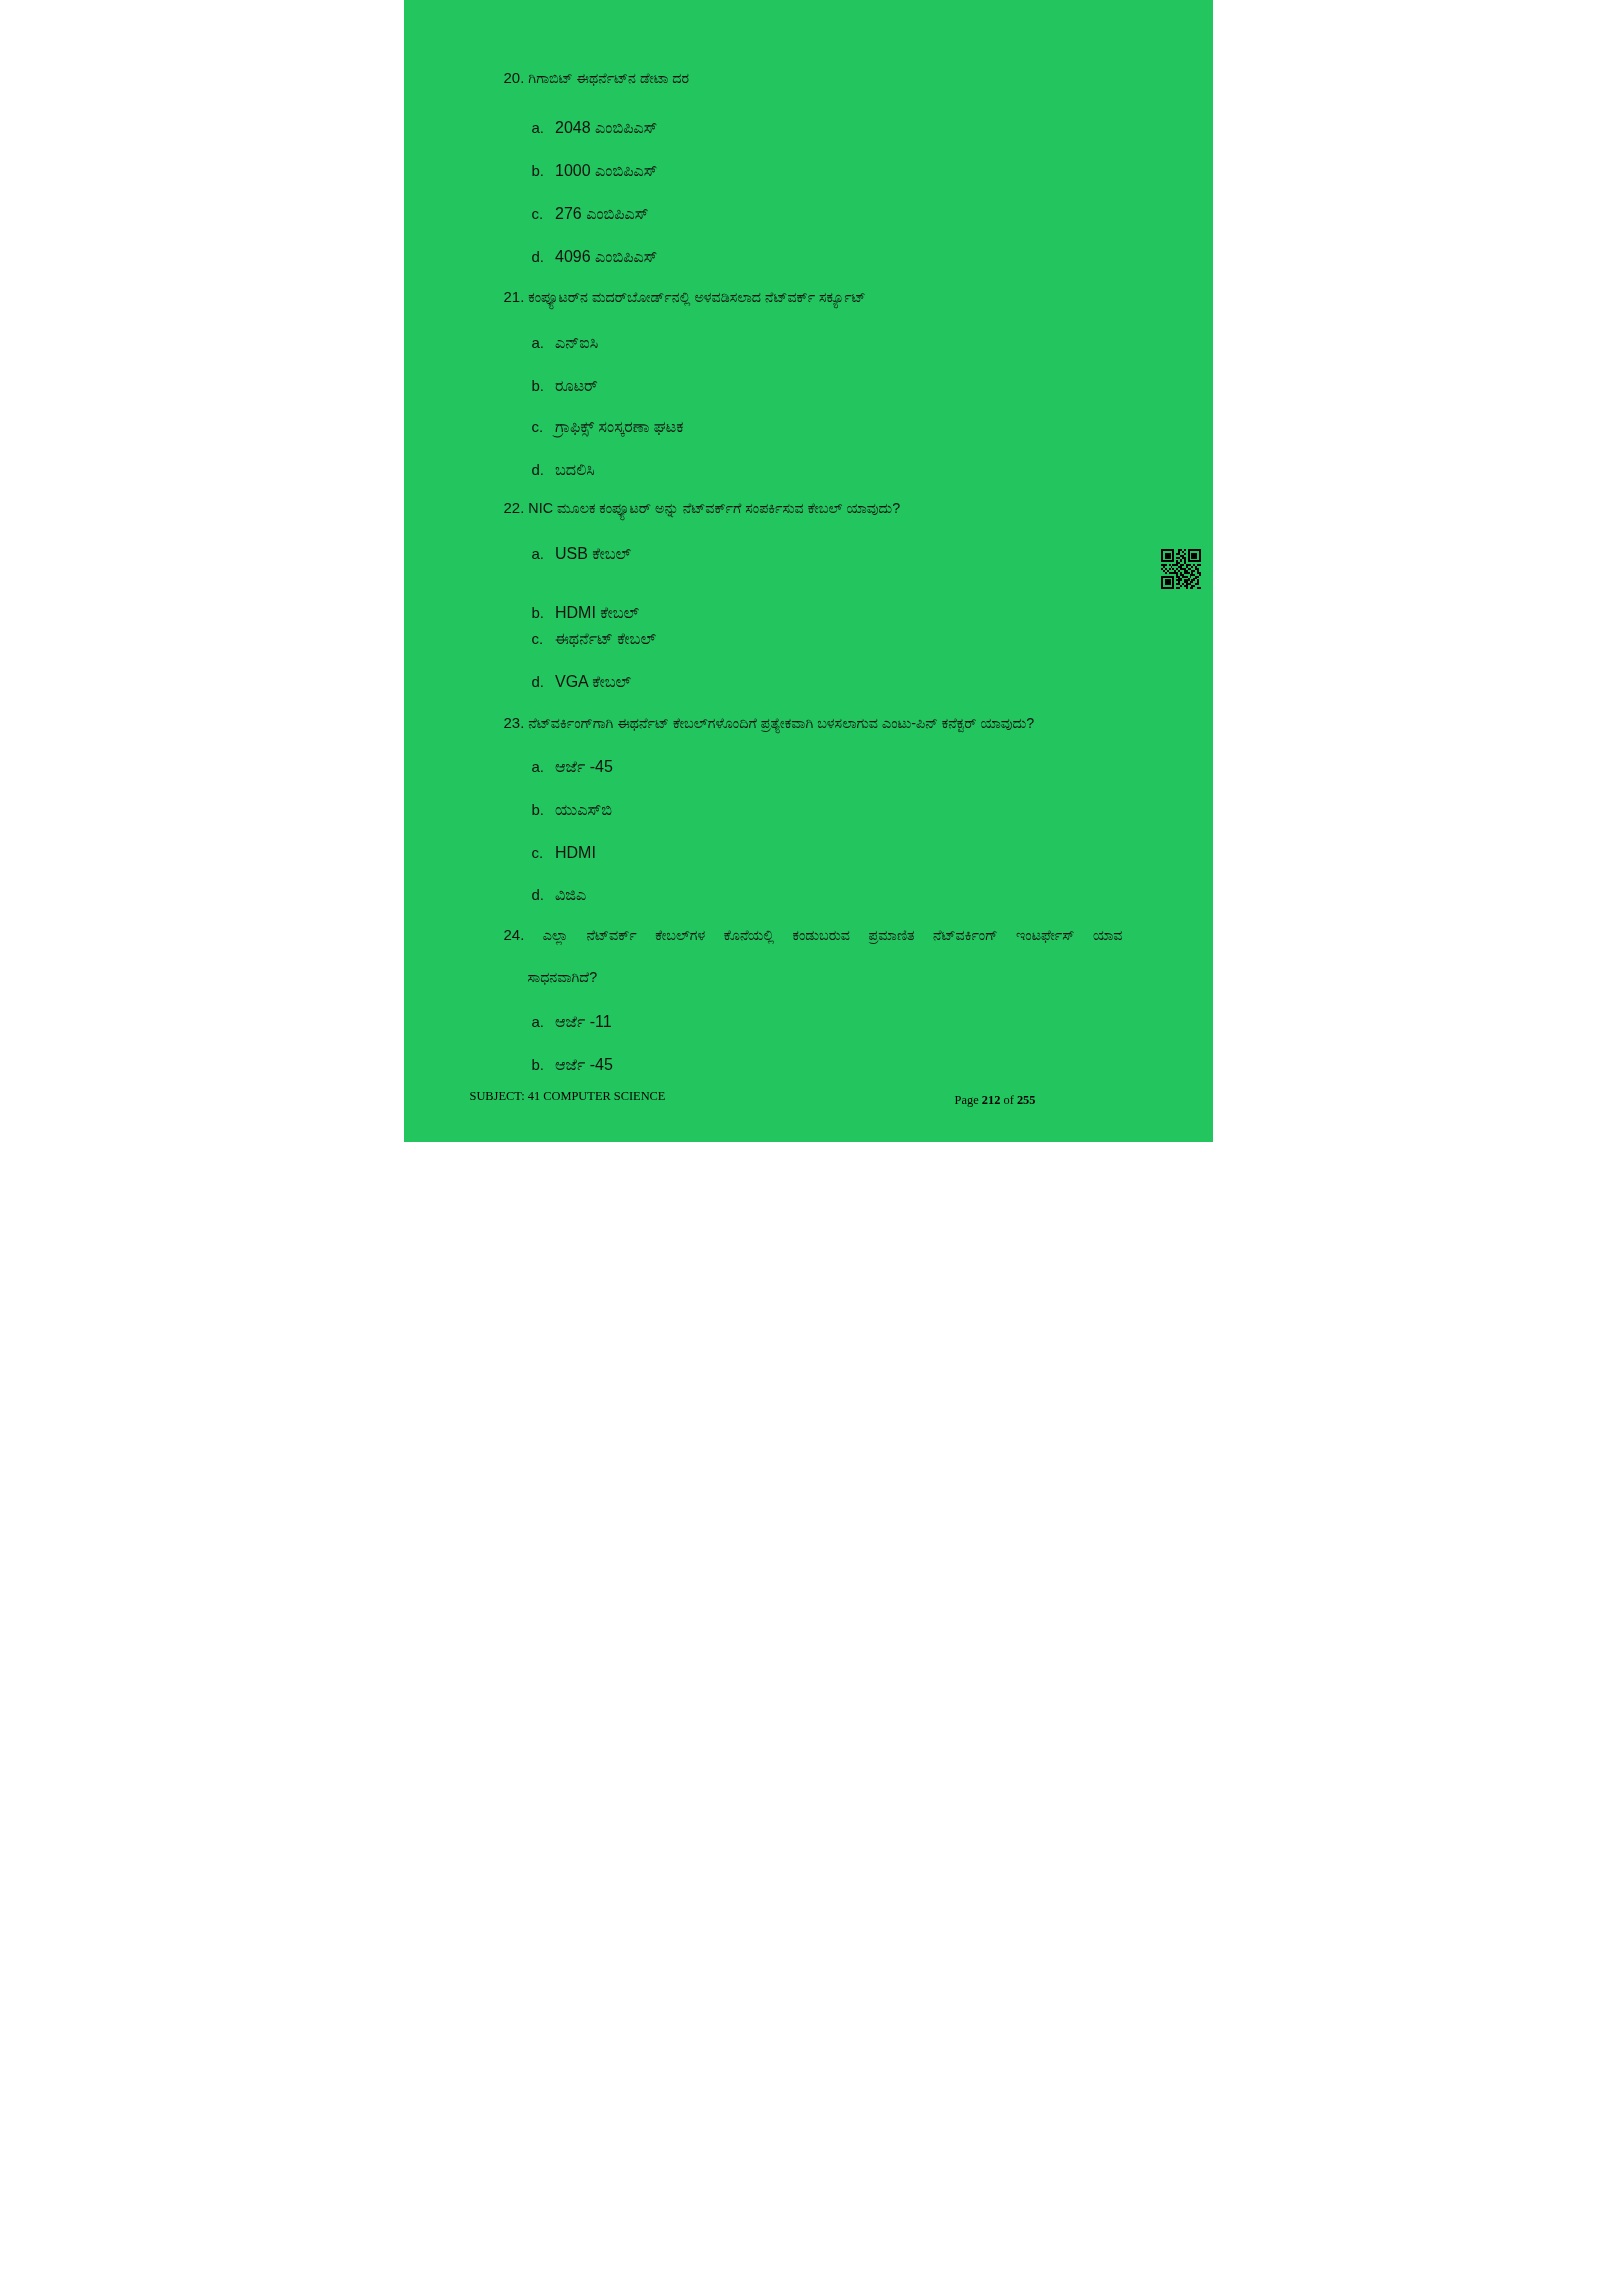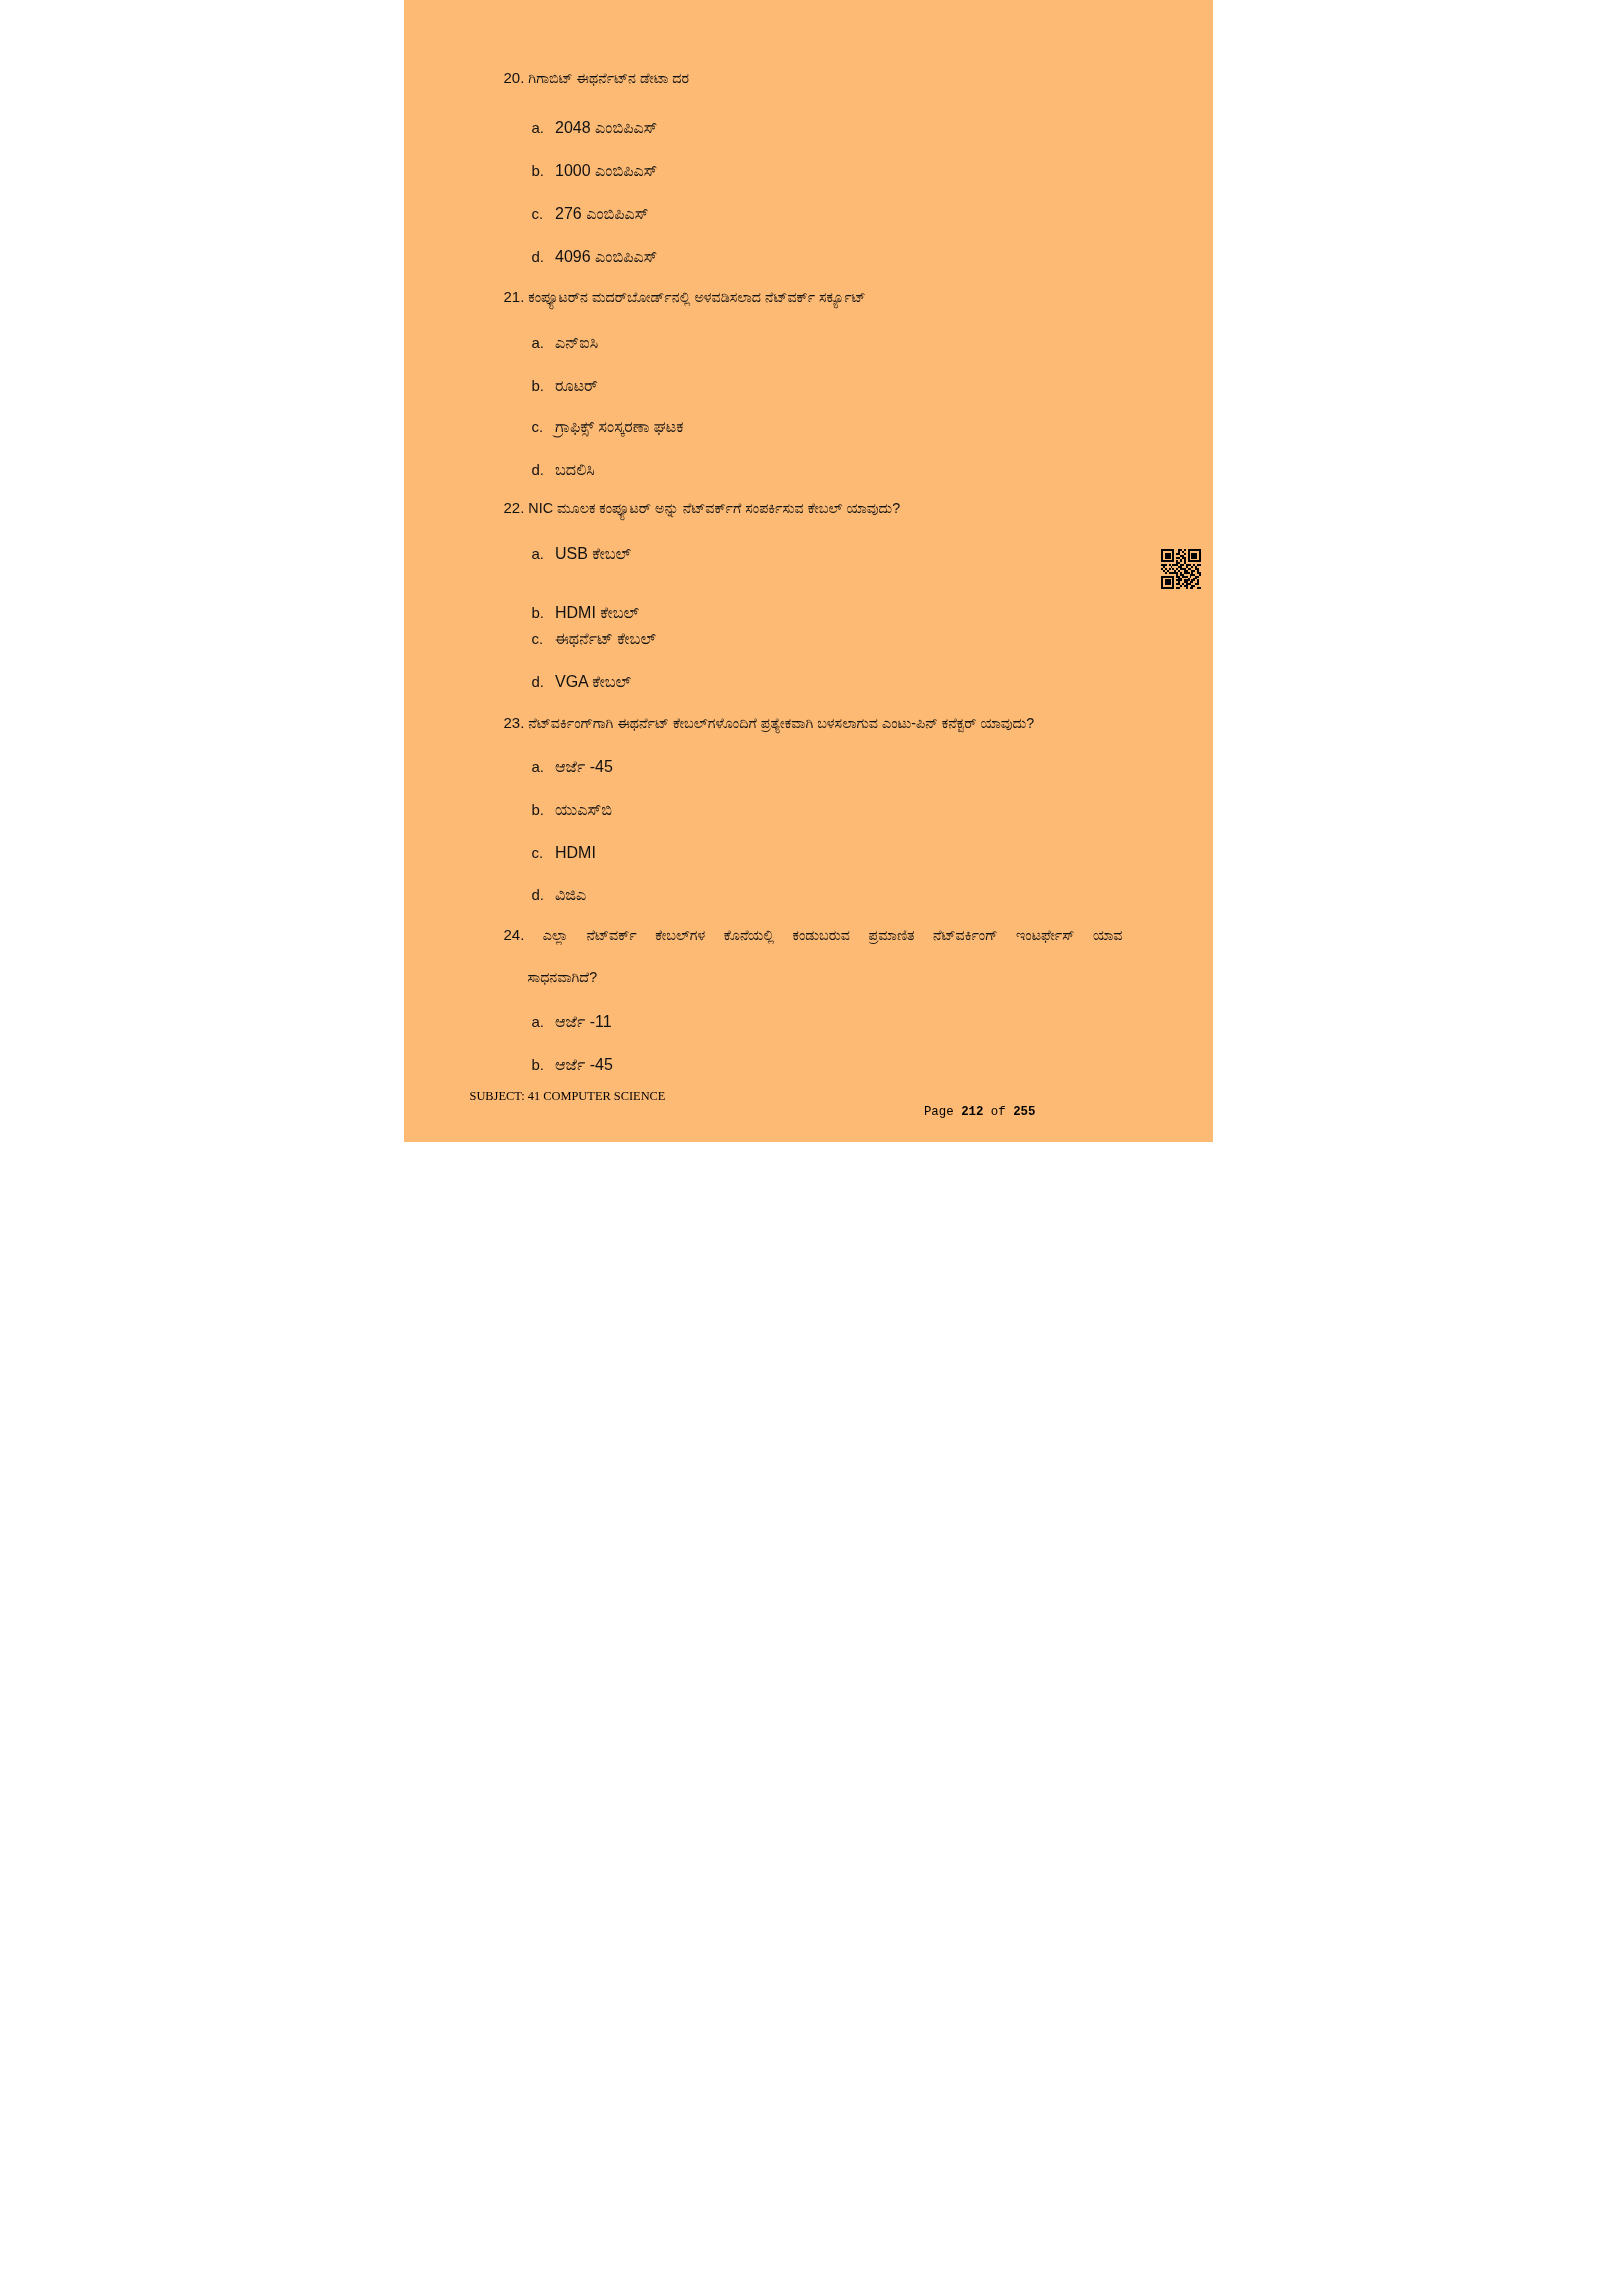--- a/index.html
+++ b/index.html
@@ -1,20 +1,20 @@
 <!DOCTYPE html>
 <html style="font-size:10.4px"><head>
 <meta charset="utf-8">
 <style>
   html,body{margin:0;padding:0;background:#ffffff;}
   .page{
     position:relative;
     width:809px;height:1142px;
     margin:0 auto;
-    background:#fdba74;
+    background:#22c55e;
     font-family:"Liberation Sans", sans-serif;
     color:#111;
     overflow:hidden;
   }
   .row{position:absolute;left:100px;white-space:nowrap;font-size:14.3px;line-height:1.25;}
   .q-number{display:inline-block;font-size:15px;}
   .q-text{font-size:14.3px;}
   .opt{position:absolute;left:128px;white-space:nowrap;font-size:14.3px;line-height:1.25;}
   .opt .letter{display:inline-block;width:19.5px;font-size:15px;}
   .opt .text{font-size:16px;}
@@ -28,21 +28,21 @@
   .qr{
     position:absolute;left:757px;top:549px;width:40px;height:40px;
   }
   .qr svg{width:100%;height:100%;display:block;}
   .footer{
     position:absolute;top:1089px;left:0;width:100%;
     font-family:"Liberation Serif", serif;
     font-size:12.4px;color:#000;
   }
   .footer-left{position:absolute;left:66px;top:0;text-align:right;}
-  .footer-right{position:absolute;right:177px;top:16px;font-family:Liberation Mono, monospace;}
+  .footer-right{position:absolute;right:177px;top:4px;}
   .footer-right b{font-weight:bold;}
 </style>
 </head>
 <body>
 
 <div class="page">
 
   <div class="row" style="top:69px">
     <span class="q-number">20.</span>
     <span class="q-text">ಗಿಗಾಬಿಟ್ ಈಥರ್ನೆಟ್‌ನ ಡೇಟಾ ದರ</span>

